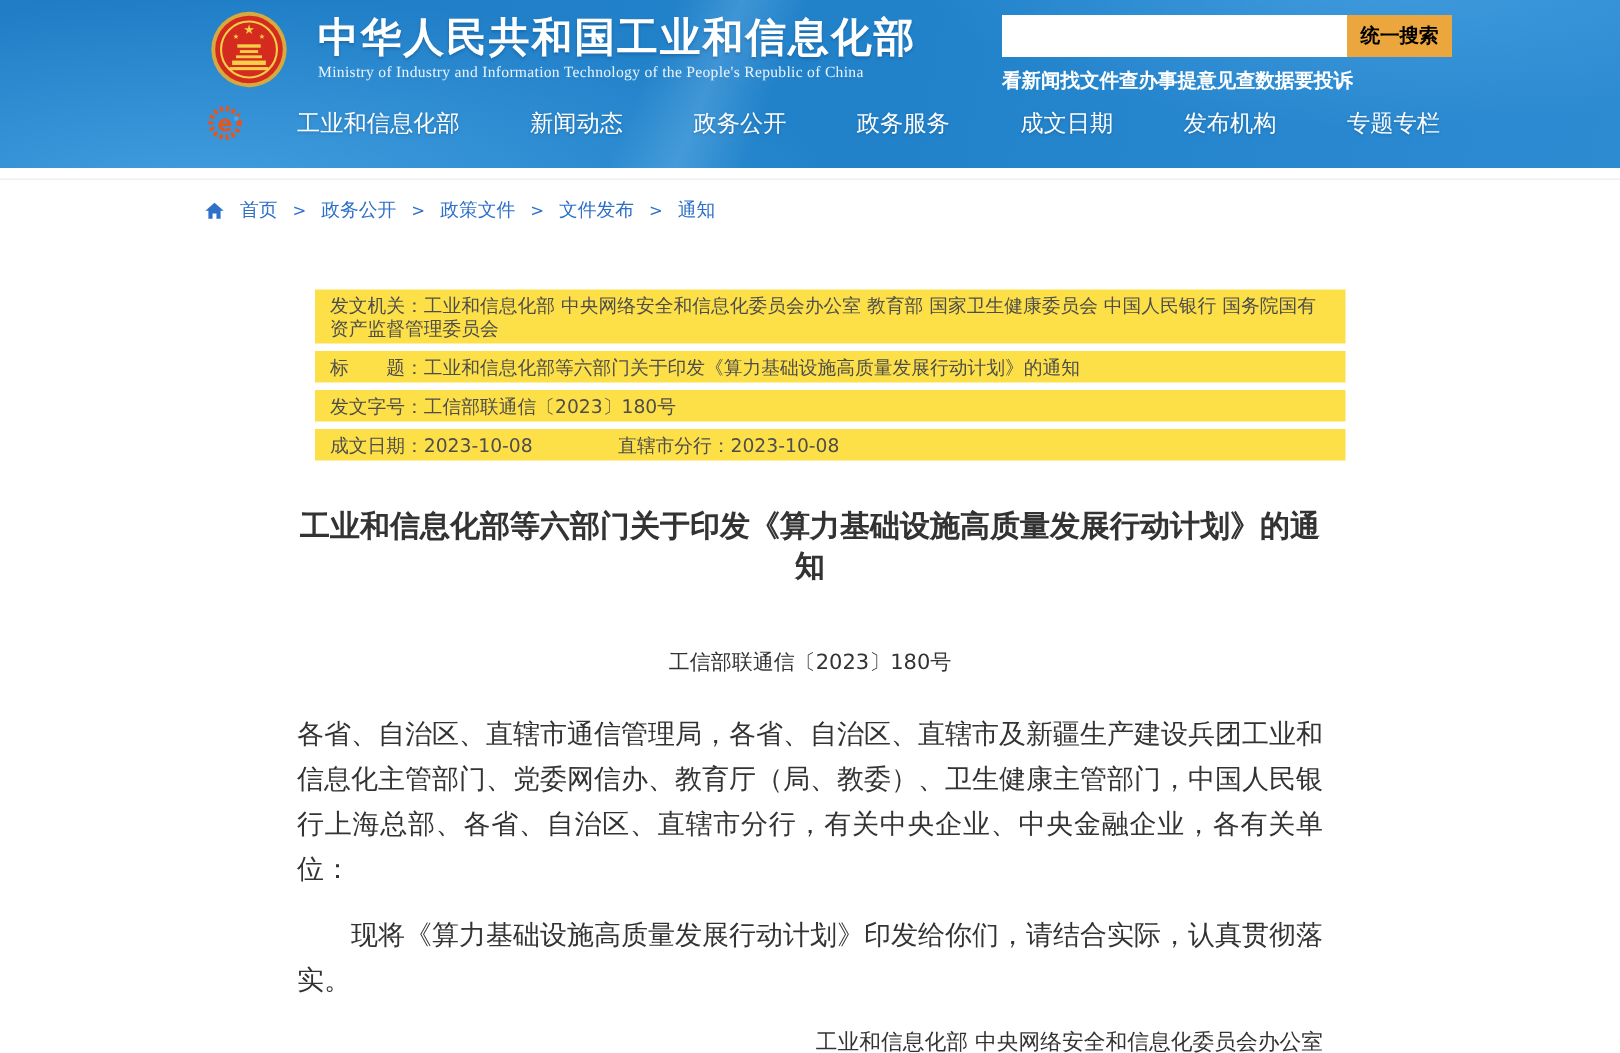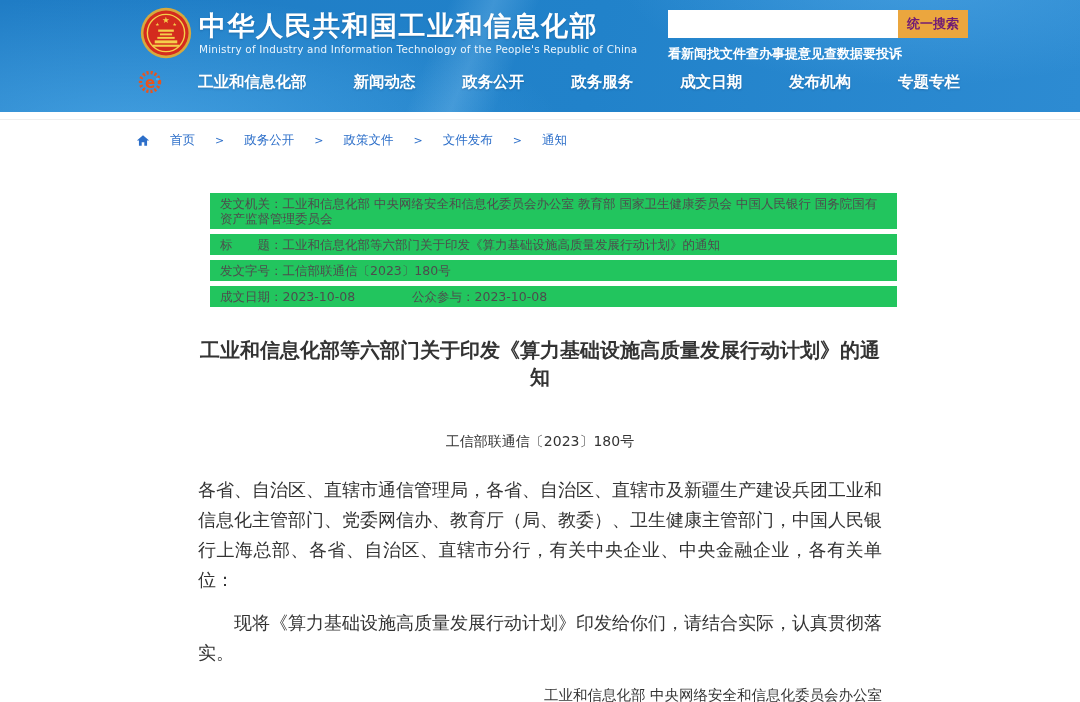--- a/index.html
+++ b/index.html
@@ -11,48 +11,48 @@
   .header {
     position: relative; width: 1080px; height: 112px;
     background:
       linear-gradient(112deg, rgba(255,255,255,0) 40%, rgba(170,220,255,.22) 44%, rgba(255,255,255,0) 48%),
       radial-gradient(ellipse 700px 220px at 12% 118%, rgba(110,200,255,.45), rgba(110,200,255,0) 62%),
       radial-gradient(ellipse 500px 180px at 85% -20%, rgba(90,175,235,.5), rgba(90,175,235,0) 60%),
       linear-gradient(100deg, #1f7cc5 0%, #2182ca 55%, #2d8bd2 100%);
   }
   .header-top { position: absolute; left: 140px; top: 7px; display: flex; align-items: flex-start; }
   .emblem { display: inline-block; width: 52px; height: 52px; }
-  .titles { margin-left: 7px; padding-top: 2px; }
+  .titles { margin-left: 20px; padding-top: 2px; font-family: Liberation Serif, serif; }
   .site-name { font-size: 27px; font-weight: bold; color: #fff; letter-spacing: 1.5px; line-height: 33px;
     text-shadow: 0 1px 2px rgba(0,40,80,.25); }
   .site-name-en { font-size: 10.4px; color: #eaf4fc; margin-top: 1px; letter-spacing: .2px; }
 
   .search-area { position: absolute; left: 668px; top: 10px; width: 300px; }
   .search-row { display: flex; height: 28px; }
   .search-input { width: 230px; height: 28px; border: none; outline: none; background: #fff; padding: 0 8px; font-size: 13px; }
-  .search-btn { width: 70px; height: 28px; border: none; background: #eba63e; color: #701a75;
+  .search-btn { width: 70px; height: 28px; border: none; background: #eba63e; color: #000000;
     font-size: 13px; font-weight: bold; cursor: pointer; font-family: inherit; }
   .quick-links { margin-top: 7px; display: flex; color: #fff; font-size: 13px; font-weight: bold; }
 
   .nav { position: absolute; left: 138px; top: 70px; width: 822px; display: flex; align-items: center; }
   .nav-logo { width: 24px; height: 24px; margin-right: 36px; flex: 0 0 auto; }
   .nav-items { flex: 1; display: flex; justify-content: space-between; align-items: center; }
-  .nav-item { color: #fff; font-size: 15.5px; text-shadow: 0 1px 2px rgba(0,40,80,.25); font-weight: bold; }
+  .nav-item { color: #fff; font-size: 15.5px; text-shadow: 0 1px 2px rgba(0,40,80,.25); }
 
   .subheader-rule { height: 8px; border-bottom: 1px solid #efefef; background: #fff; }
 
   
-  .breadcrumb { margin: 12px 0 0 136px; display: flex; align-items: center; gap: 20px;
+  .breadcrumb { margin: 12px 0 0 136px; display: flex; align-items: center; gap: 10px;
     font-size: 12.5px; color: #2d6fc9; }
   .home-icon { display: inline-flex; width: 14px; height: 13px; }
   .crumb-sep { color: #2d6fc9; font-size: 11px; }
 
   
   .meta { margin: 44px 0 0 210px; width: 687px; font-size: 12.5px; color: #4d4d4d; }
-  .meta-row { background: #22c55e; padding: 3px 10px; margin-bottom: 5px; line-height: 15px; }
+  .meta-row { background: #fde047; padding: 3px 10px; margin-bottom: 5px; line-height: 15px; }
   .meta-label { color: #4d4d4d; }
   .meta-col1 { display: inline-block; width: 188px; }
 
   
   .article { margin: 0 auto; width: 684px; color: #333; }
   .doc-title { margin-top: 30px; text-align: center; font-size: 20px; font-weight: bold;
     line-height: 27px; color: #333; }
   .doc-number { margin-top: 42px; text-align: center; font-size: 14px; color: #333; }
   .body-text { margin-top: 24px; }
   .body-text p { font-size: 18px; line-height: 30px; margin-bottom: 13px; text-align: justify; }
@@ -144,21 +144,21 @@
     <span class="meta-label">发文机关：</span><span>工业和信息化部 中央网络安全和信息化委员会办公室 教育部 国家卫生健康委员会 中国人民银行 国务院国有资产监督管理委员会</span>
   </div>
   <div class="meta-row">
     <span class="meta-label">标　　题：</span><span>工业和信息化部等六部门关于印发《算力基础设施高质量发展行动计划》的通知</span>
   </div>
   <div class="meta-row">
     <span class="meta-label">发文字号：</span><span>工信部联通信〔2023〕180号</span>
   </div>
   <div class="meta-row">
     <span class="meta-col1"><span class="meta-label">成文日期：</span><span>2023-10-08</span></span>
-    <span><span class="meta-label">公众参与：</span><span>2023-10-08</span></span>
+    <span><span class="meta-label">直辖市分行：</span><span>2023-10-08</span></span>
   </div>
 </div>
 
 <div class="article">
   <h1 class="doc-title">工业和信息化部等六部门关于印发《算力基础设施高质量发展行动计划》的通知</h1>
   <div class="doc-number">工信部联通信〔2023〕180号</div>
   <div class="body-text">
     <p>各省、自治区、直辖市通信管理局，各省、自治区、直辖市及新疆生产建设兵团工业和信息化主管部门、党委网信办、教育厅（局、教委）、卫生健康主管部门，中国人民银行上海总部、各省、自治区、直辖市分行，有关中央企业、中央金融企业，各有关单位：</p>
     <p class="p-indent">现将《算力基础设施高质量发展行动计划》印发给你们，请结合实际，认真贯彻落实。</p>
   </div>

